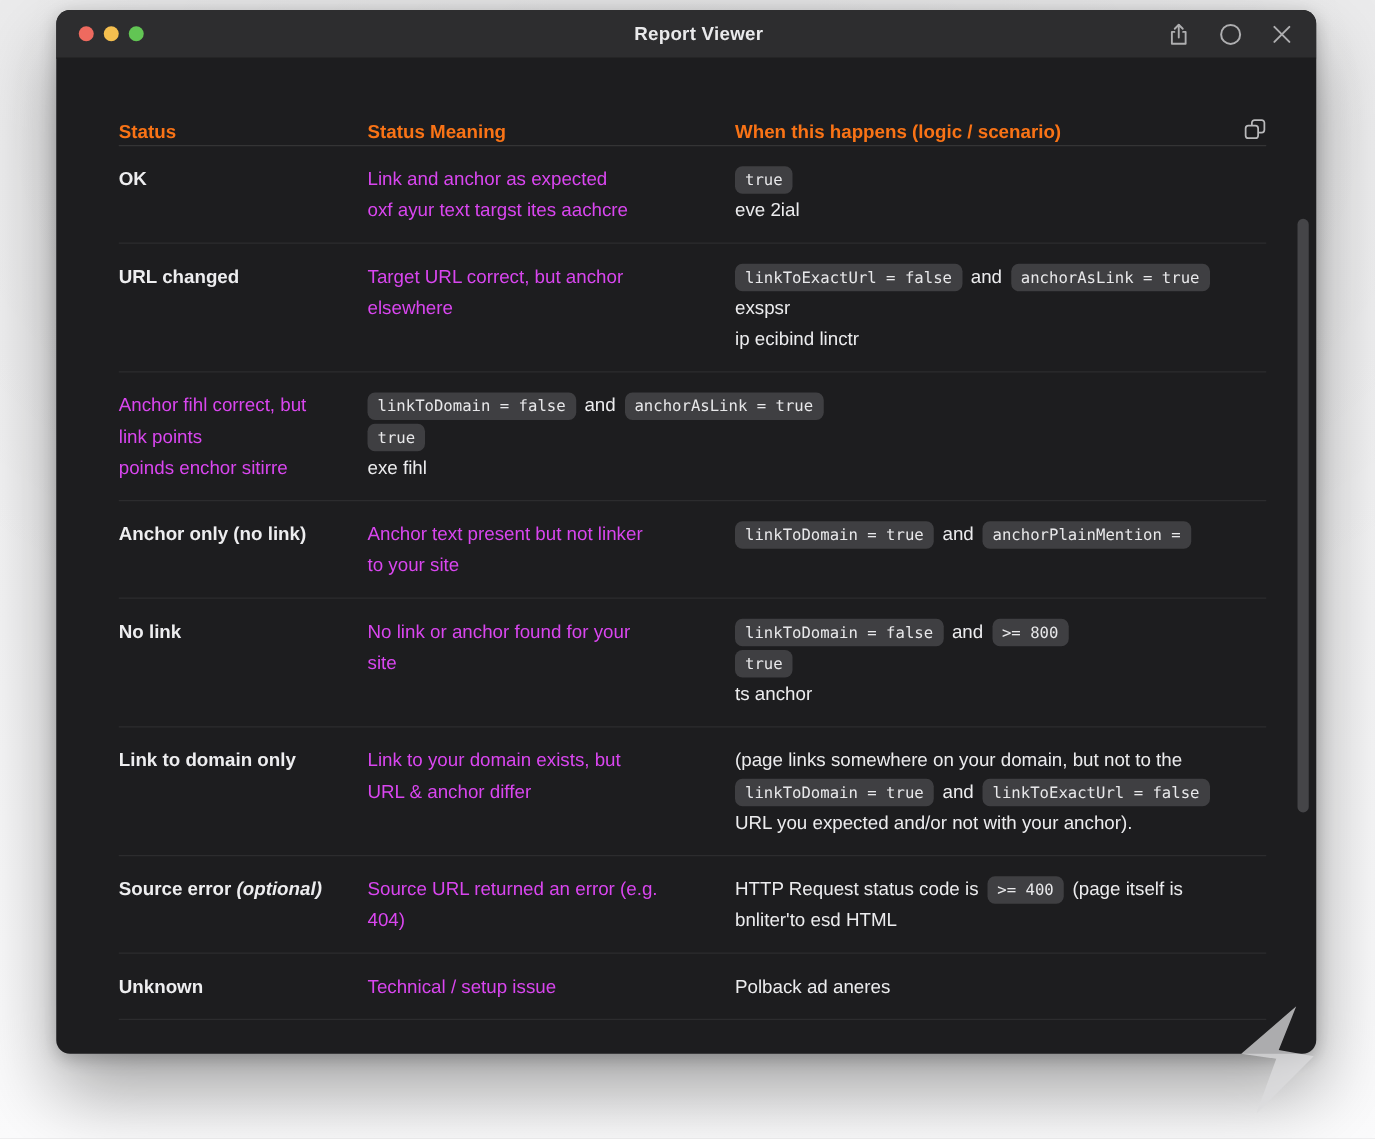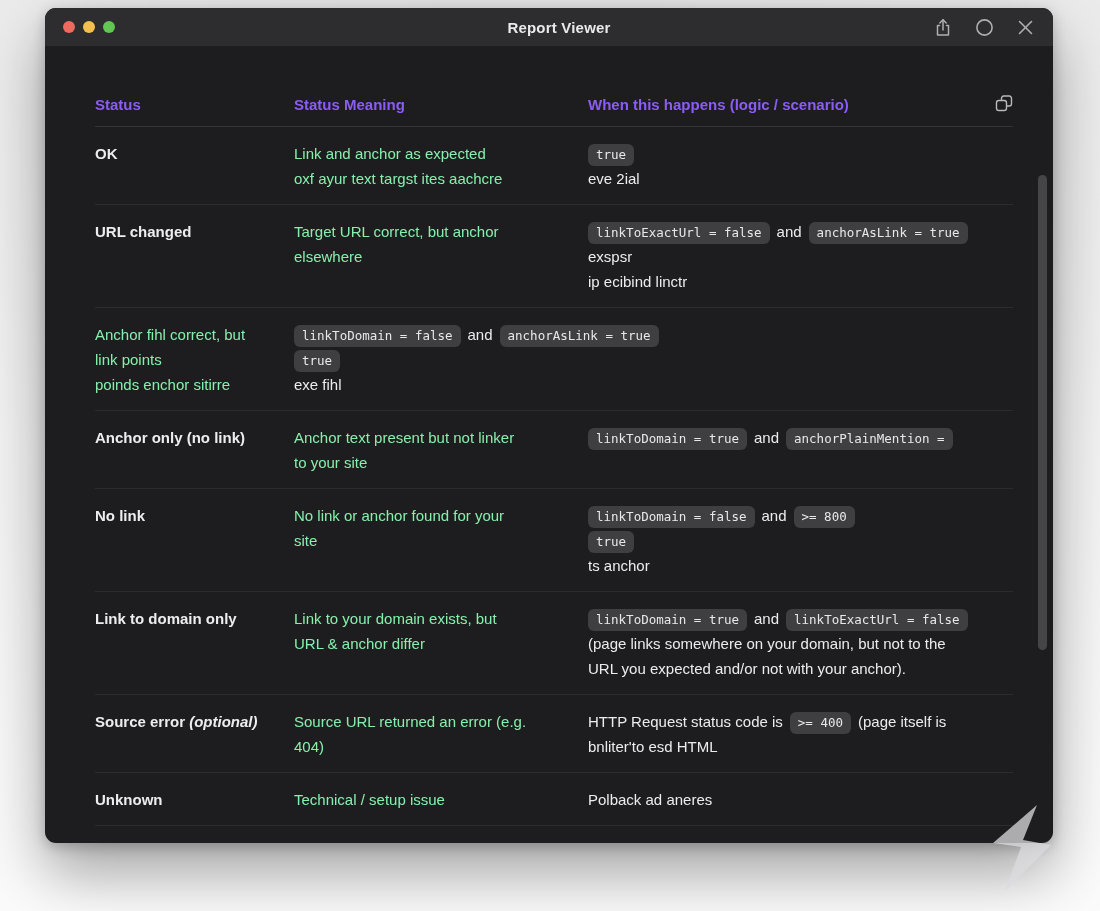--- a/index.html
+++ b/index.html
@@ -22,32 +22,32 @@
   .lights{position:absolute;left:18px;display:flex;gap:8px;}
   .light{width:12px;height:12px;border-radius:50%;}
   .win-title{flex:1;text-align:center;color:#e9e9eb;font-size:15px;font-weight:700;letter-spacing:.2px;margin-left:20px;}
   .tb-icons{position:absolute;right:18px;display:flex;gap:21px;align-items:center;}
   .tb-btn{width:20px;height:20px;display:flex;align-items:center;justify-content:center;cursor:default;}
   .tb-btn svg{display:block;}
 
   .content{padding:47px 40px 0 50px;}
   .thead{
     display:grid;grid-template-columns:199px 294px 1fr 30px;align-items:center;
-    padding-bottom:11px;border-bottom:1px solid rgba(255,255,255,.10);
-    color:#8b5cf6;font-size:15px;font-weight:700;
+    border-bottom:1px solid rgba(255,255,255,.10);
+    color:#f97316;font-size:15px;font-weight:700;
   }
   .thead .hicon{justify-self:end;}
 
   .row{
     display:grid;grid-template-columns:199px 294px 1fr 30px;
     padding:14px 0 13px;border-bottom:1px solid rgba(255,255,255,.07);
   }
   .status-cell{font-size:15px;font-weight:700;color:#ededef;line-height:25px;padding-right:14px;}
   .status-note{font-style:italic;font-weight:700;}
-  .meaning-cell{font-size:15px;color:#86efac;line-height:25px;white-space:pre-line;padding-right:24px;}
+  .meaning-cell{font-size:15px;color:#d946ef;line-height:25px;white-space:pre-line;padding-right:24px;}
   .logic-cell{font-size:15px;color:#e3e3e5;line-height:25px;}
   .logic-line{white-space:nowrap;min-height:25px;}
   .logic-line > * + *{margin-left:7px;}
   .chip{
     display:inline-block;background:#3f3f42;border-radius:6px;
     padding:1px 8px 2px;font-family:"DejaVu Sans Mono", monospace;
     font-size:12.5px;color:#e8e8ea;line-height:19px;
   }
   .logic-text{color:#ececee;}
 
@@ -155,22 +155,22 @@
             <div class="logic-line"><span class="chip">true</span></div>
             <div class="logic-line"><span class="logic-text">ts anchor</span></div>
           </div>
           <div></div>
         </div>
         <div class="row">
           <div class="status-cell"><span>Link to domain only</span></div>
           <div class="meaning-cell">Link to your domain exists, but
 URL &amp; anchor differ</div>
           <div class="logic-cell">
+            <div class="logic-line"><span class="logic-text">(page links somewhere on your domain, but not to the</span></div>
             <div class="logic-line"><span class="chip">linkToDomain = true</span><span class="logic-text">and</span><span class="chip">linkToExactUrl = false</span></div>
-            <div class="logic-line"><span class="logic-text">(page links somewhere on your domain, but not to the</span></div>
             <div class="logic-line"><span class="logic-text">URL you expected and/or not with your anchor).</span></div>
           </div>
           <div></div>
         </div>
         <div class="row">
           <div class="status-cell"><span>Source error</span><span class="status-note"> (optional)</span></div>
           <div class="meaning-cell">Source URL returned an error (e.g.
 404)</div>
           <div class="logic-cell">
             <div class="logic-line"><span class="logic-text">HTTP Request status code is</span><span class="chip">&gt;= 400</span><span class="logic-text">(page itself is</span></div>

